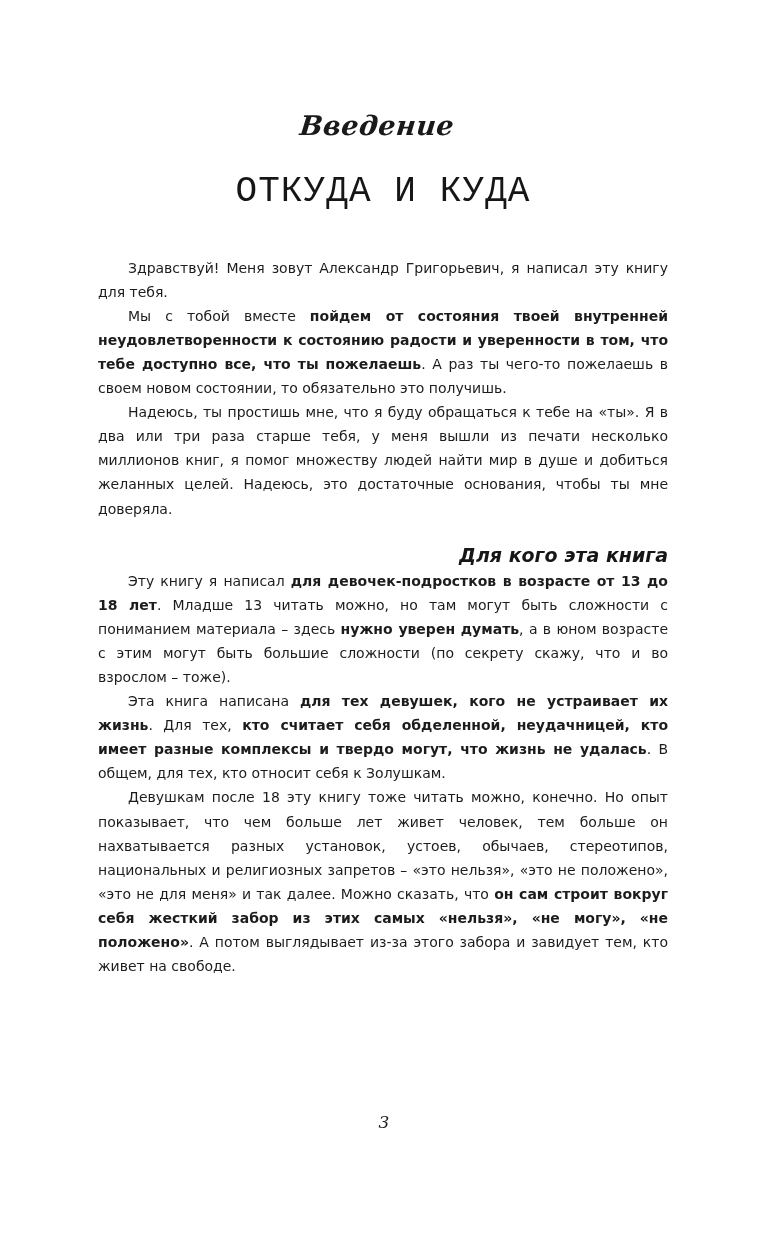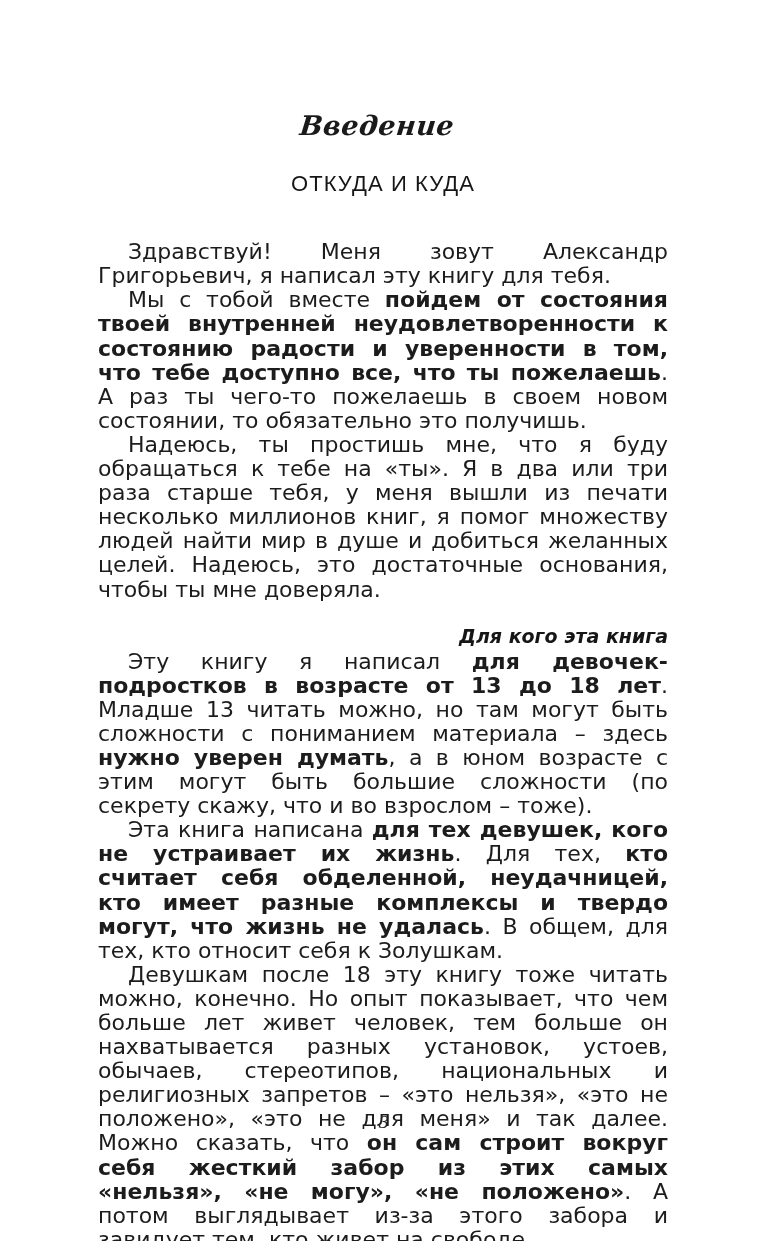--- a/index.html
+++ b/index.html
@@ -47,36 +47,36 @@
     letter-spacing: 0.5px;
     color: #1a1a1a;
     line-height: 1;
     transform: skewX(-6deg);
   }
 
   .chapter-title {
     margin: 0;
     padding-top: 33px;
     text-align: center;
-    font-family: Liberation Sans, sans-serif;
+    font-family: Liberation Mono, monospace;
     font-weight: 400;
-    font-size: 22px;
+    font-size: 36px;
     letter-spacing: 1.1px;
     color: #161616;
     line-height: 1.1;
   }
 
   
   .body-block {
     padding-top: 44px;
   }
 
   p.para {
     margin: 0;
-    font-size: 22px;
+    font-size: 14px;
     line-height: 24.1px;
     text-align: justify;
     text-justify: inter-word;
     text-indent: 30px;
     hyphens: manual;
     color: #1c1c1c;
   }
 
   p.para b,
   p.para strong {

